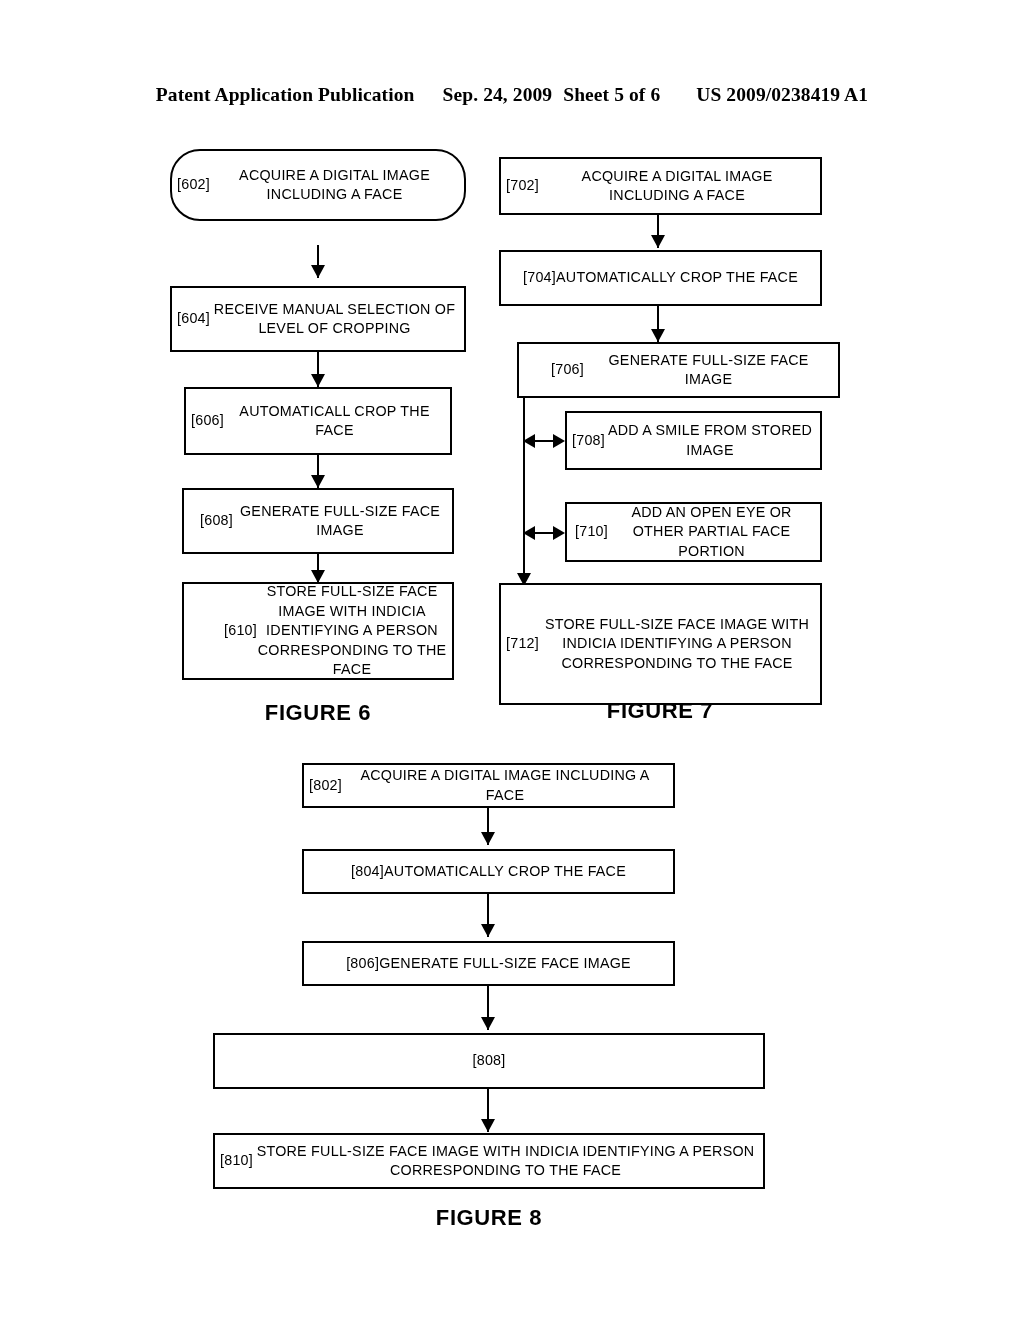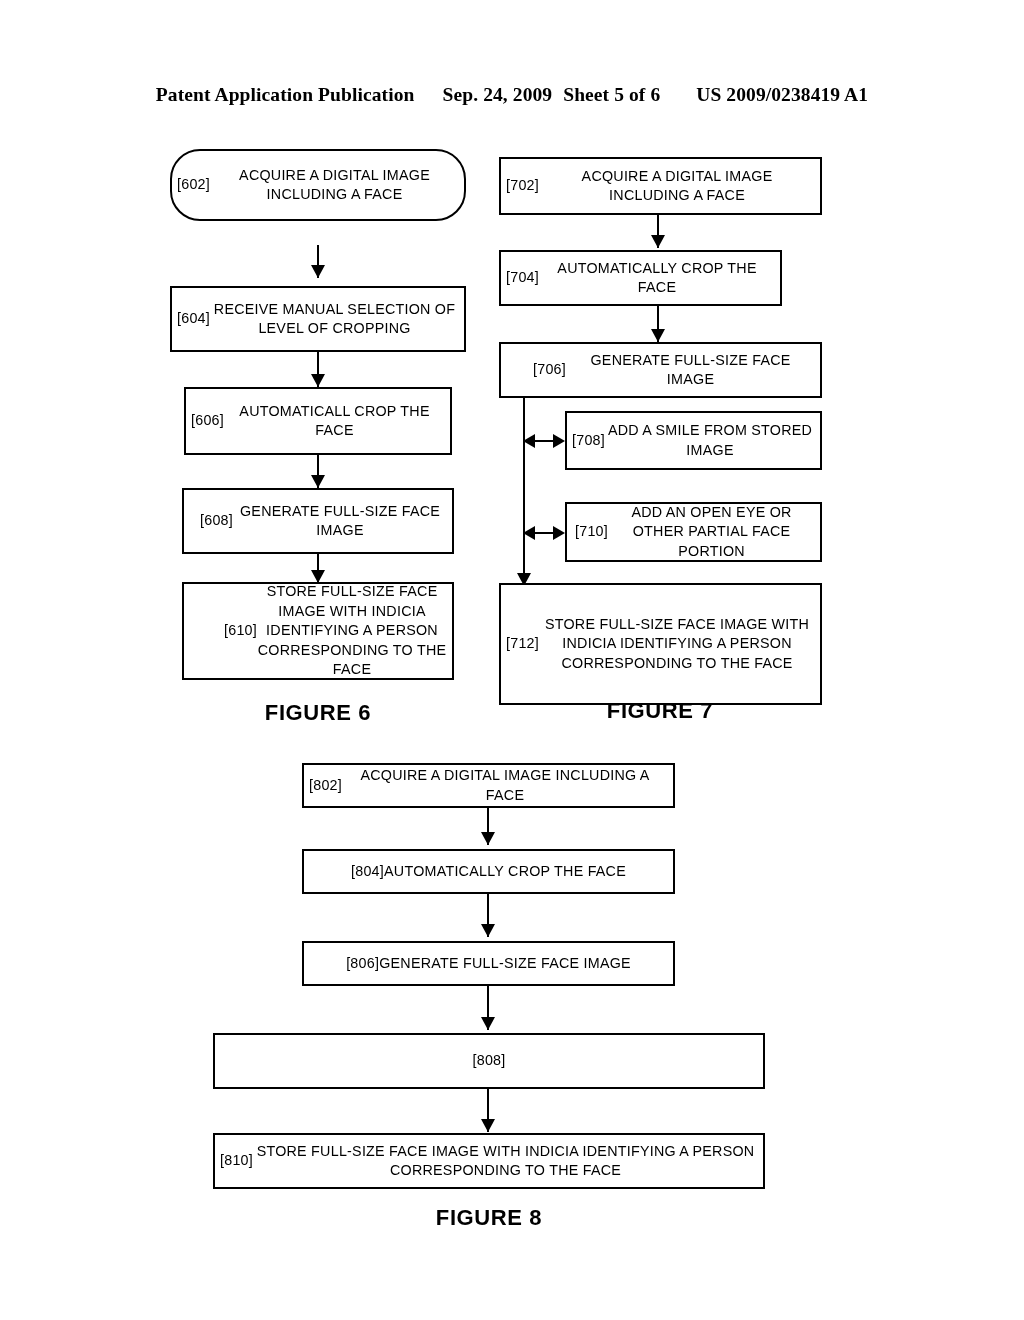--- a/index.html
+++ b/index.html
@@ -156,28 +156,28 @@
 
 <div class="fig-caption" style="left:190px; top:700px; width:256px;">FIGURE 6</div>
 
 <div class="fig-box" style="left:499px; top:157px; width:323px; height:58px;">
   <span class="ref">[702]</span>
   <span class="body">ACQUIRE A DIGITAL IMAGE INCLUDING A FACE</span>
 </div>
 <div class="vline" style="left:657px; top:215px; height:33px;"></div>
 <div class="arrow-down" style="left:651px; top:235px;"></div>
 
-<div class="fig-box" style="left:499px; top:250px; width:283px; height:56px;">
+<div class="fig-box" style="left:499px; top:250px; width:323px; height:56px;">
   <span class="ref">[704]</span>
   <span class="body">AUTOMATICALLY CROP THE FACE</span>
 </div>
 <div class="vline" style="left:657px; top:306px; height:36px;"></div>
 <div class="arrow-down" style="left:651px; top:329px;"></div>
 
-<div class="fig-box" style="left:499px; top:342px; width:323px; height:56px;padding-left:32px;">
+<div class="fig-box" style="left:517px; top:342px; width:323px; height:56px;padding-left:32px;">
   <span class="ref">[706]</span>
   <span class="body">GENERATE FULL-SIZE FACE IMAGE</span>
 </div>
 
 <div class="vline" style="left:523px; top:398px; height:182px;"></div>
 <div class="arrow-down" style="left:517px; top:573px;"></div>
 
 <div class="hline" style="left:530px; top:440px; width:30px;"></div>
 <div class="arrow-left" style="left:523px; top:434px;"></div>
 <div class="arrow-right" style="left:553px; top:434px;"></div>

